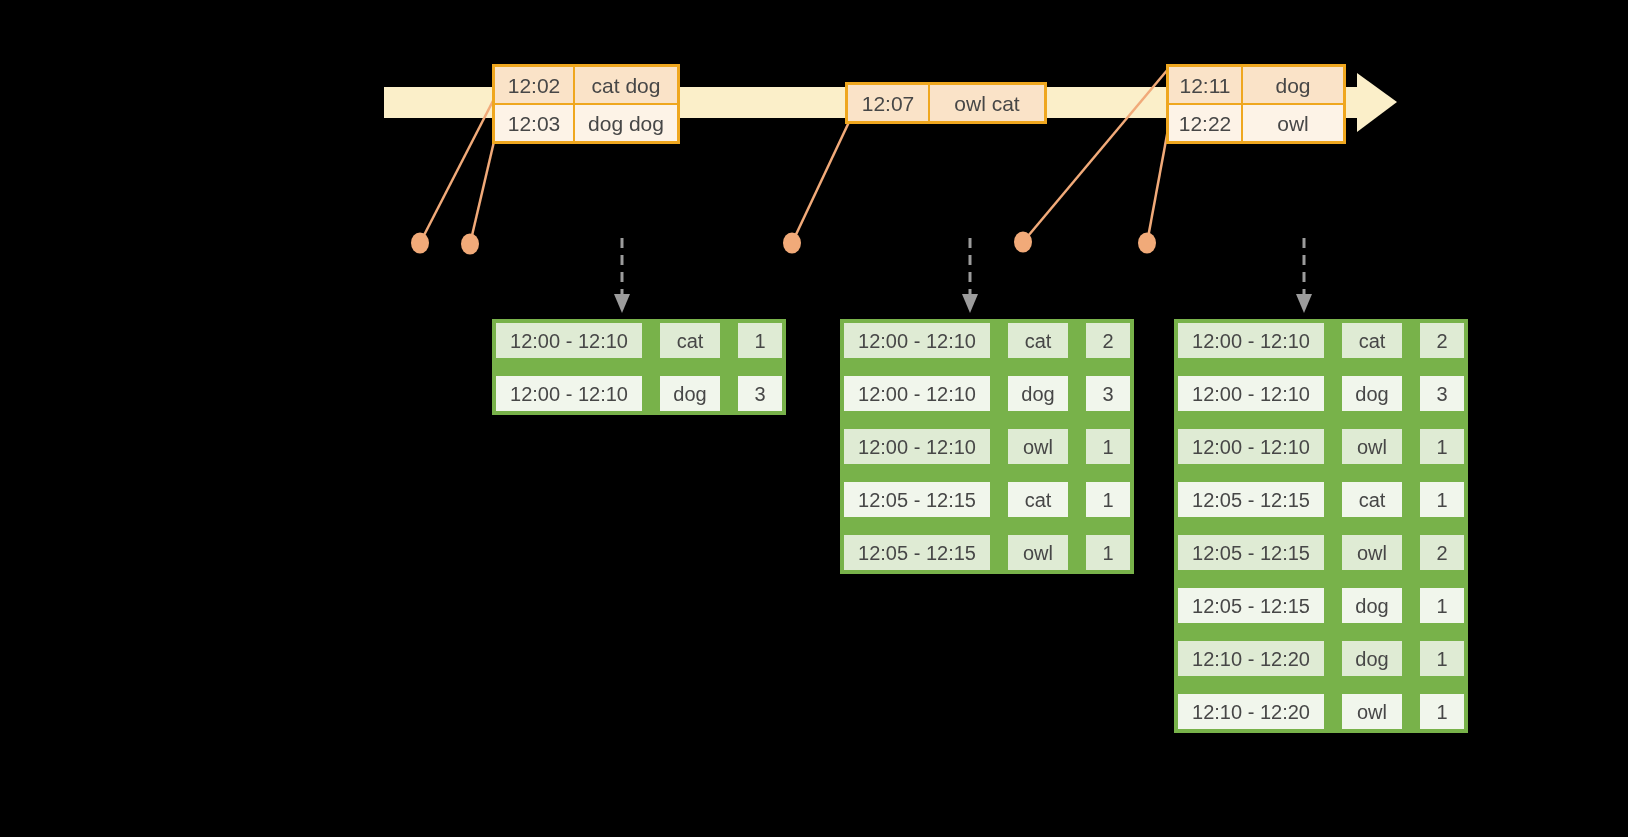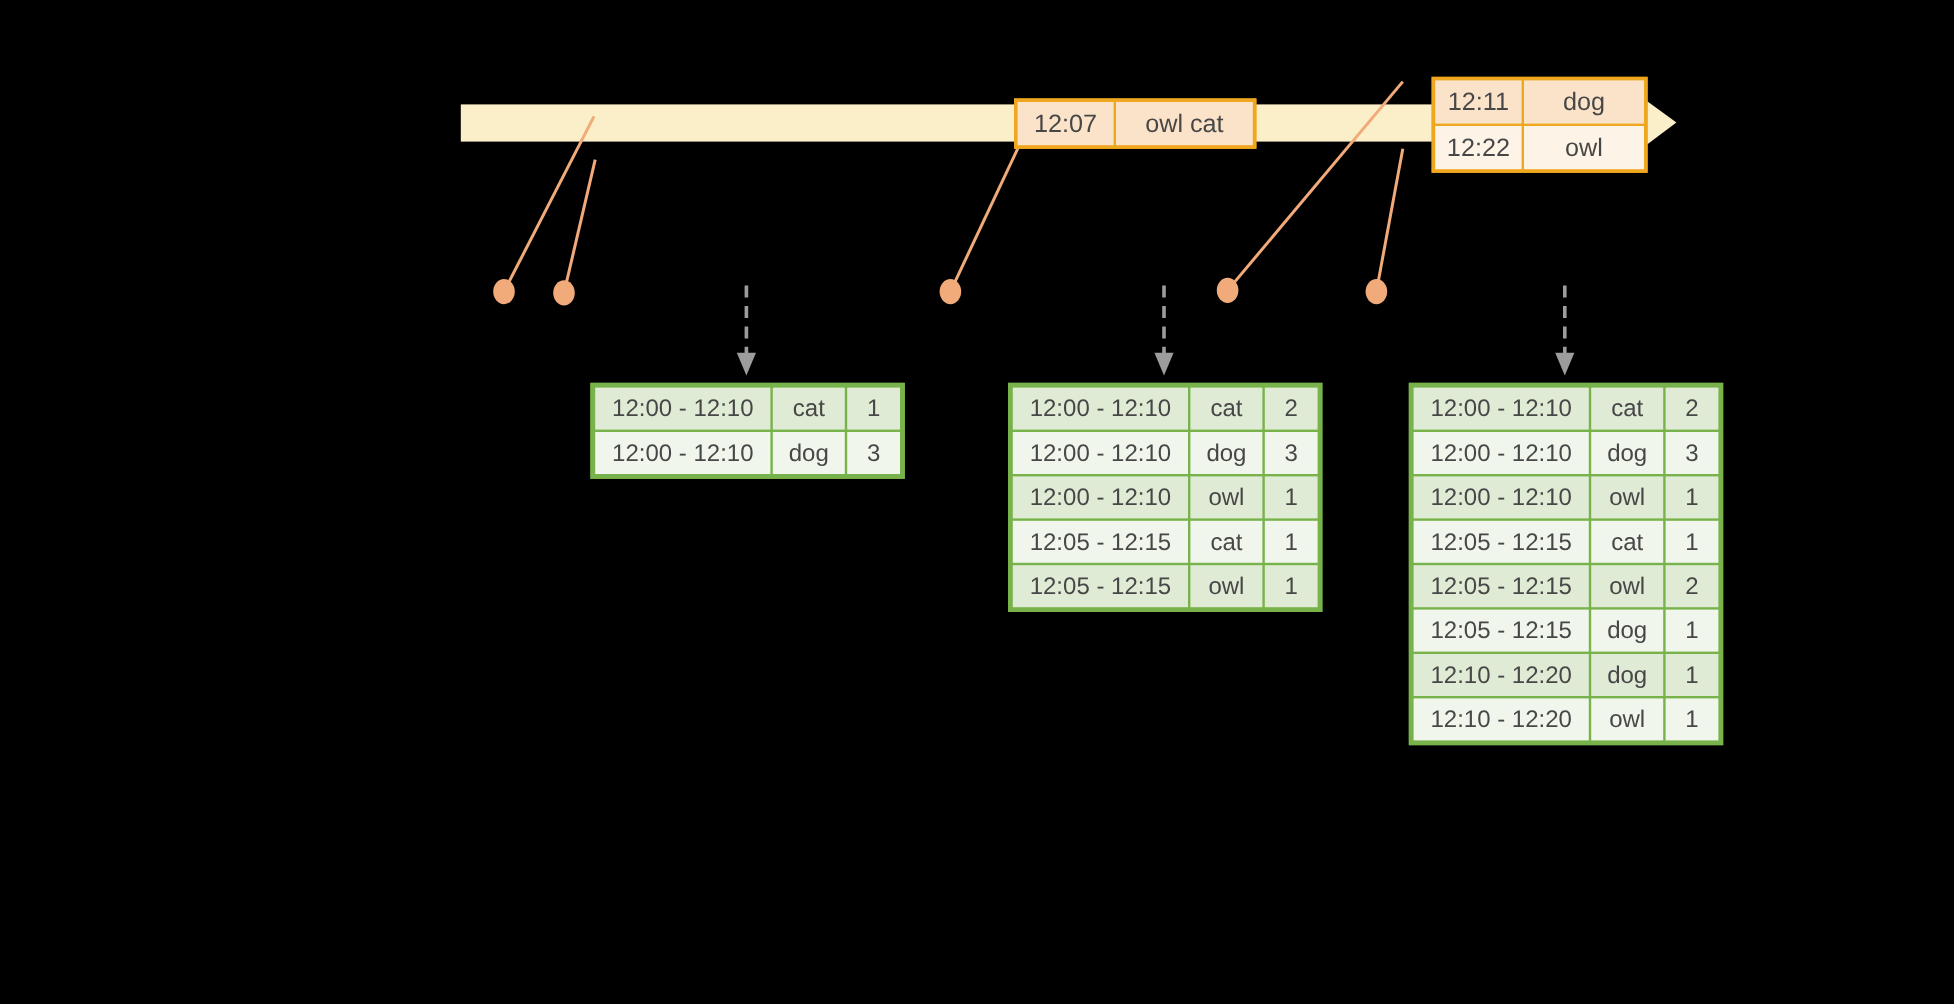--- a/index.html
+++ b/index.html
@@ -33,25 +33,25 @@
     background:var(--event-border);border:3px solid var(--event-border);
   }
   .event-table .cell{
     display:flex;align-items:center;justify-content:center;
     font-size:21px;line-height:1;height:36px;color:var(--cell-text);
   }
   .event-table .dark{background:var(--event-row-dark);}
   .event-table .light{background:var(--event-row-light);}
   .et1{left:492px;top:64px;grid-template-columns:78px 102px;}
   .et2{left:845px;top:82px;grid-template-columns:80px 114px;}
-  .et3{left:1193px;top:64px;grid-template-columns:72px 100px;}
+  .et3{left:1166px;top:64px;grid-template-columns:72px 100px;}
 
   
   .window-table{
-    position:absolute;z-index:2;display:grid;gap:2px;
+    position:absolute;z-index:2;display:grid;gap:18px;
     background:var(--window-border);border:4px solid var(--window-border);
     grid-template-columns:146px 60px 44px;
   }
   .window-table .cell{
     display:flex;align-items:center;justify-content:center;
     font-size:20px;line-height:1;height:35px;color:var(--cell-text);
   }
   .window-table .dark{background:var(--window-row-dark);}
   .window-table .light{background:var(--window-row-light);}
   .wt1{left:492px;top:319px;}
@@ -87,20 +87,26 @@
     <g>
       <line class="trigger-line" x1="970" y1="238" x2="970" y2="296"></line>
       <polygon class="trigger-head" points="962,294 978,294 970,313"></polygon>
     </g>
     <g>
       <line class="trigger-line" x1="1304" y1="238" x2="1304" y2="296"></line>
       <polygon class="trigger-head" points="1296,294 1312,294 1304,313"></polygon>
     </g>
   </svg>
 
+  <div class="event-table et1">
+    <div class="cell dark">12:02</div>
+    <div class="cell dark">cat dog</div>
+    <div class="cell light">12:03</div>
+    <div class="cell light">dog dog</div>
+  </div>
 
   <div class="event-table et2">
     <div class="cell dark">12:07</div>
     <div class="cell dark">owl cat</div>
   </div>
 
   <div class="event-table et3">
     <div class="cell dark">12:11</div>
     <div class="cell dark">dog</div>
     <div class="cell light">12:22</div>

